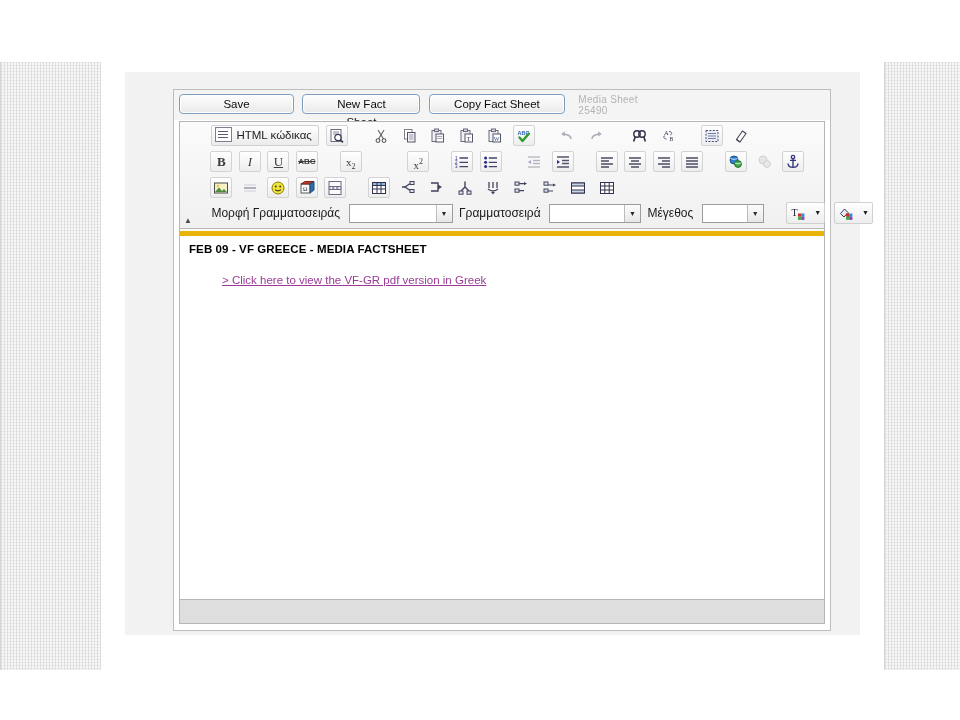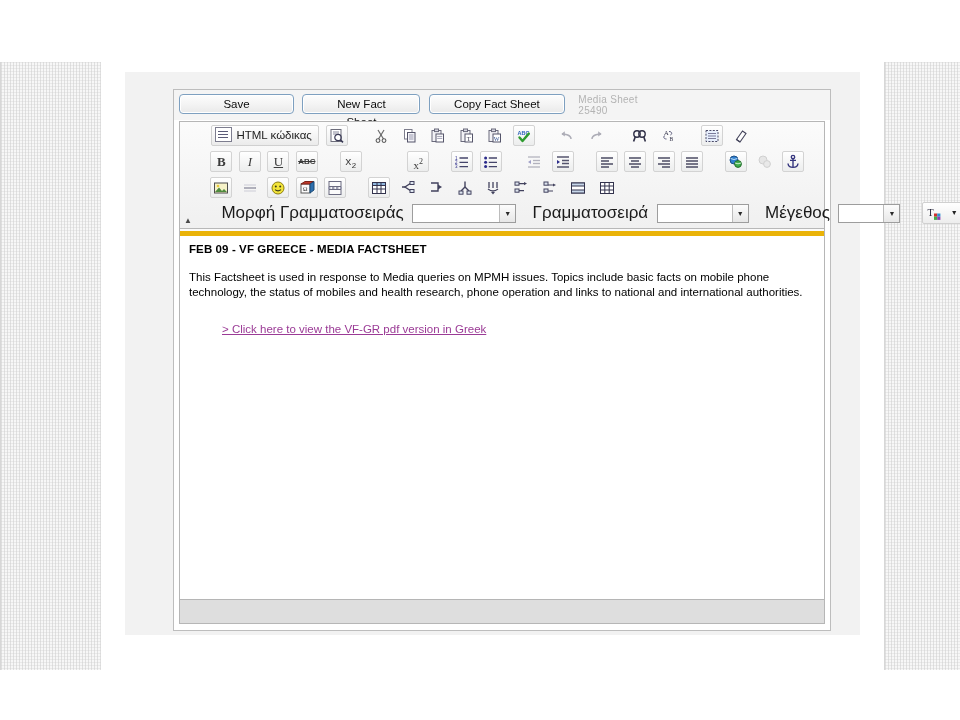--- a/index.html
+++ b/index.html
@@ -195,23 +195,23 @@
     height: 1px;
     background: #5c5c78;
   }
   .html-src-btn .mini::before { top: 3px; }
   .html-src-btn .mini::after  { top: 6px; box-shadow: 0 3px 0 #5c5c78; }
 
   
   .tb-label {
     display: inline-block;
     vertical-align: middle;
-    font-size: 17px;
+    font-size: 12px;
     color: #1a1a1a;
-    margin: 0 4px 0 12px;
+    margin: 0 4px 0 2px;
     text-align: right;
   }
   .tb-combo {
     display: inline-block;
     vertical-align: middle;
     height: 19px;
     background: #ffffff;
     border: 1px solid #9d9d9d;
     box-sizing: border-box;
     position: relative;
@@ -454,21 +454,21 @@
           <div class="tb-row">
             <span class="tb-grip"></span>
 
             <span class="tb-btn raised" style="font-family:'Liberation Serif',serif;font-weight:bold;font-size:13px;">B</span>
             <span class="tb-btn raised" style="font-family:'Liberation Serif',serif;font-style:italic;font-size:13px;">I</span>
             <span class="tb-btn raised" style="font-family:'Liberation Serif',serif;text-decoration:underline;font-size:13px;">U</span>
             <span class="tb-btn raised" style="font-size:8px;text-decoration:line-through;font-weight:bold;">ABC</span>
 
             <span class="tb-sep"></span>
 
-            <span class="tb-btn raised" style="font-family:Liberation Mono, monospace;font-size:11px;">x<sub style="font-size:8px;">2</sub></span>
+            <span class="tb-btn raised" style="font-family:Liberation Serif, serif;font-size:11px;">x<sub style="font-size:8px;">2</sub></span>
             <span class="tb-btn raised" style="font-family:Liberation Serif, serif;font-size:11px;margin-left:40px;">x<sup style="font-size:8px;">2</sup></span>
 
             <span class="tb-sep"></span>
 
             <span class="tb-btn raised">
               <svg width="16" height="16" viewBox="0 0 16 16">
                 <text x="1" y="5.5" font-size="4.5" fill="#2b2b8a">1</text>
                 <text x="1" y="9.8" font-size="4.5" fill="#2b2b8a">2</text>
                 <text x="1" y="14" font-size="4.5" fill="#2b2b8a">3</text>
                 <line x1="5.5" y1="4" x2="14" y2="4" stroke="#44446a" stroke-width="1.3"></line>
@@ -727,21 +727,20 @@
                 <rect x="8" y="10.7" width="3.2" height="3.2" fill="#3faf4c"></rect>
                 <rect x="11.2" y="10.7" width="3.2" height="3.2" fill="#8e3fae"></rect>
               </svg>
               <span class="caret">▼</span>
             </span>
           </div>
         </div>
 
         <div id="ck-content">
           <p id="doc-heading">FEB 09 - VF GREECE - MEDIA FACTSHEET</p>
-          <p id="doc-paragraph">This Factsheet is used in response to Media queries on MPMH issues. Topics include basic facts on mobile phone technology, the status of mobiles and health research, phone operation and links to national and international authorities.</p>
           <a id="doc-link">&gt; Click here to view the VF-GR pdf version in Greek</a>
         </div>
 
         <div id="ck-statusbar"></div>
       </div>
     </div>
   </div>
 </div>
 
 </body></html>

